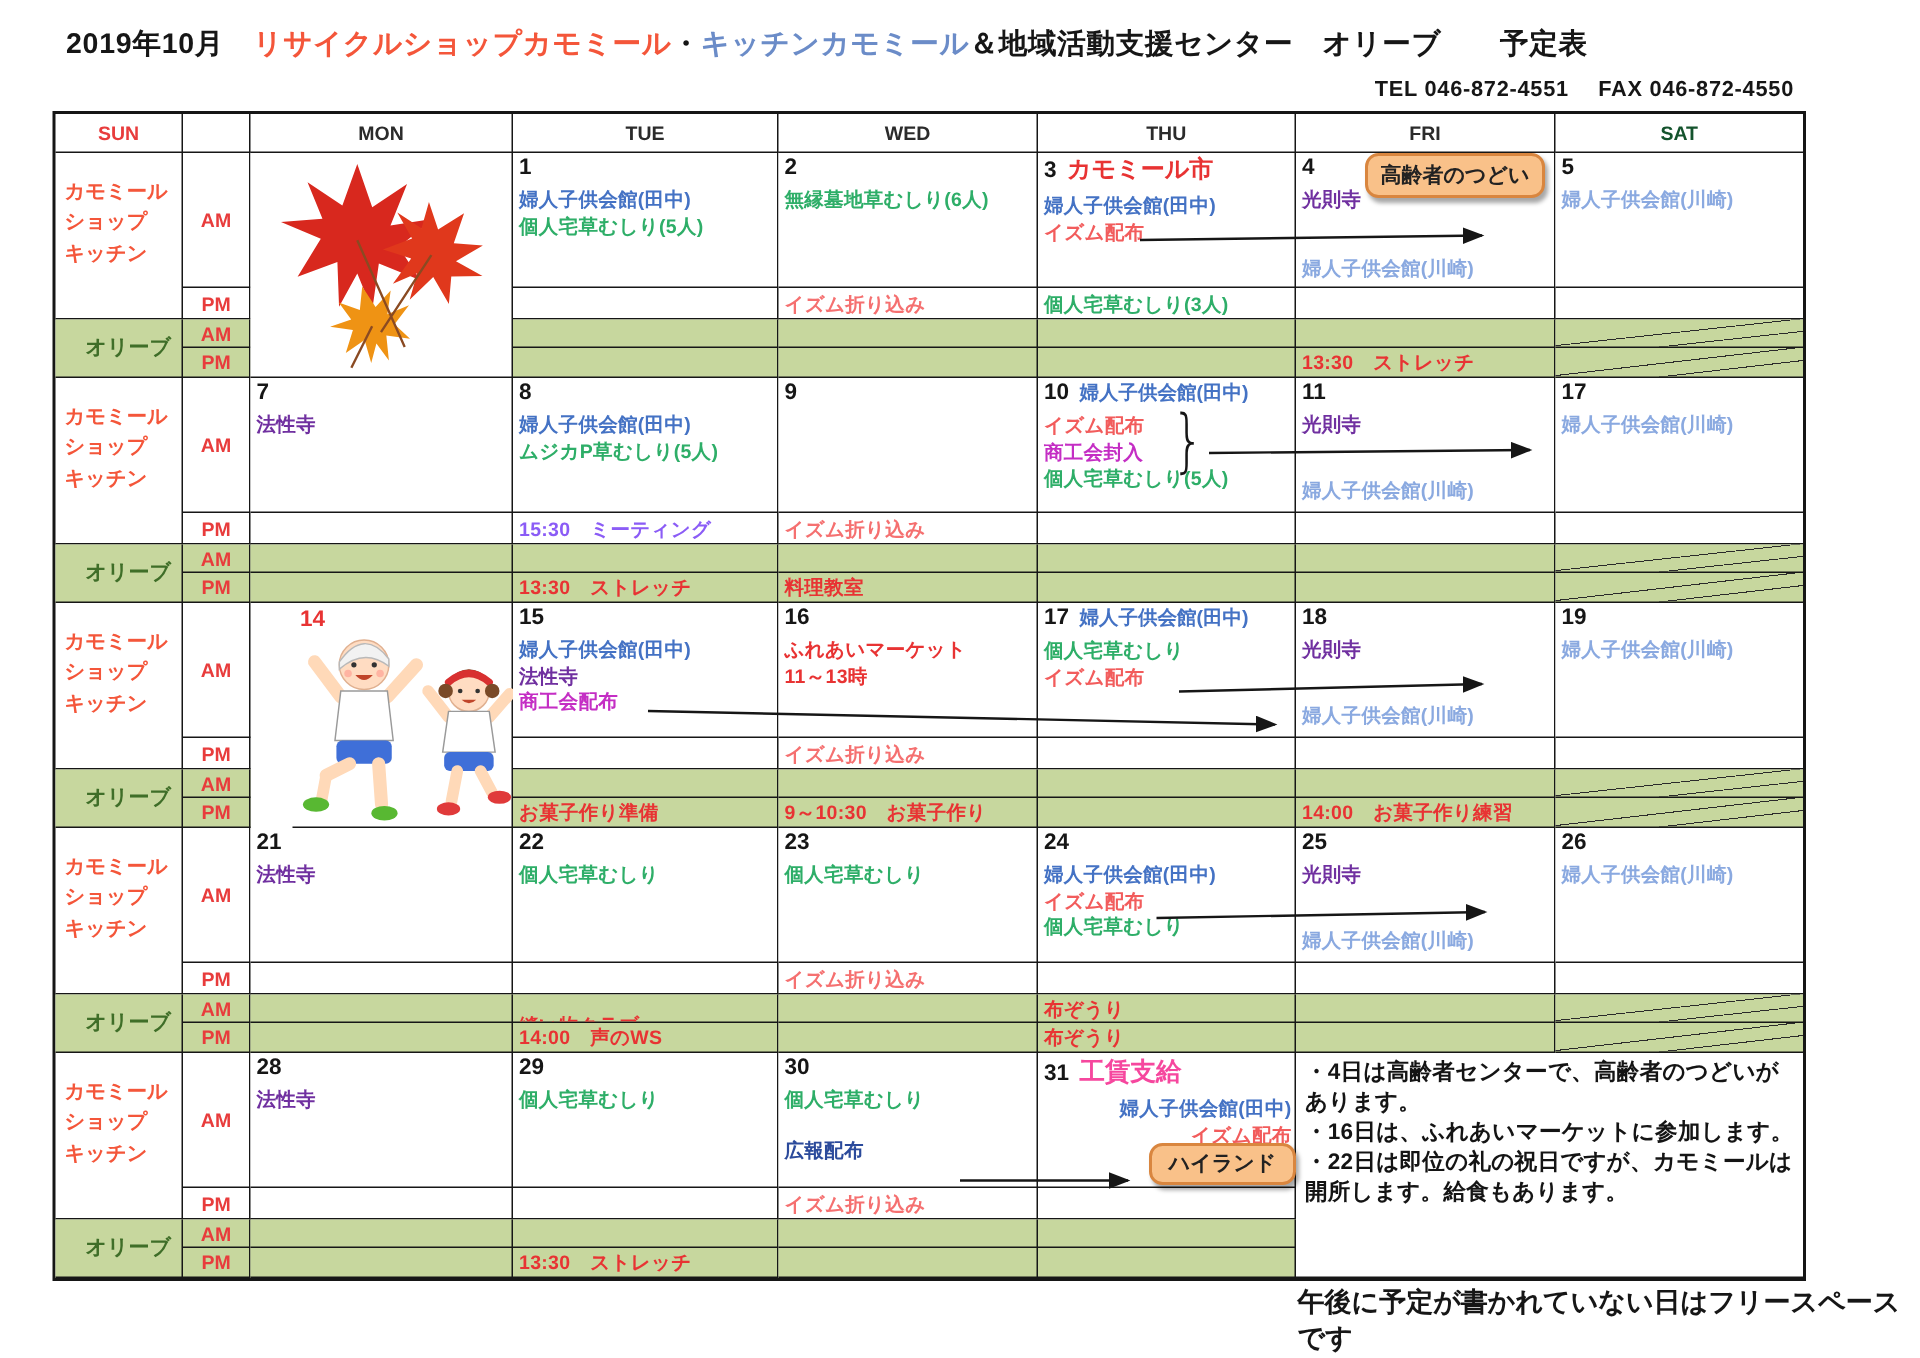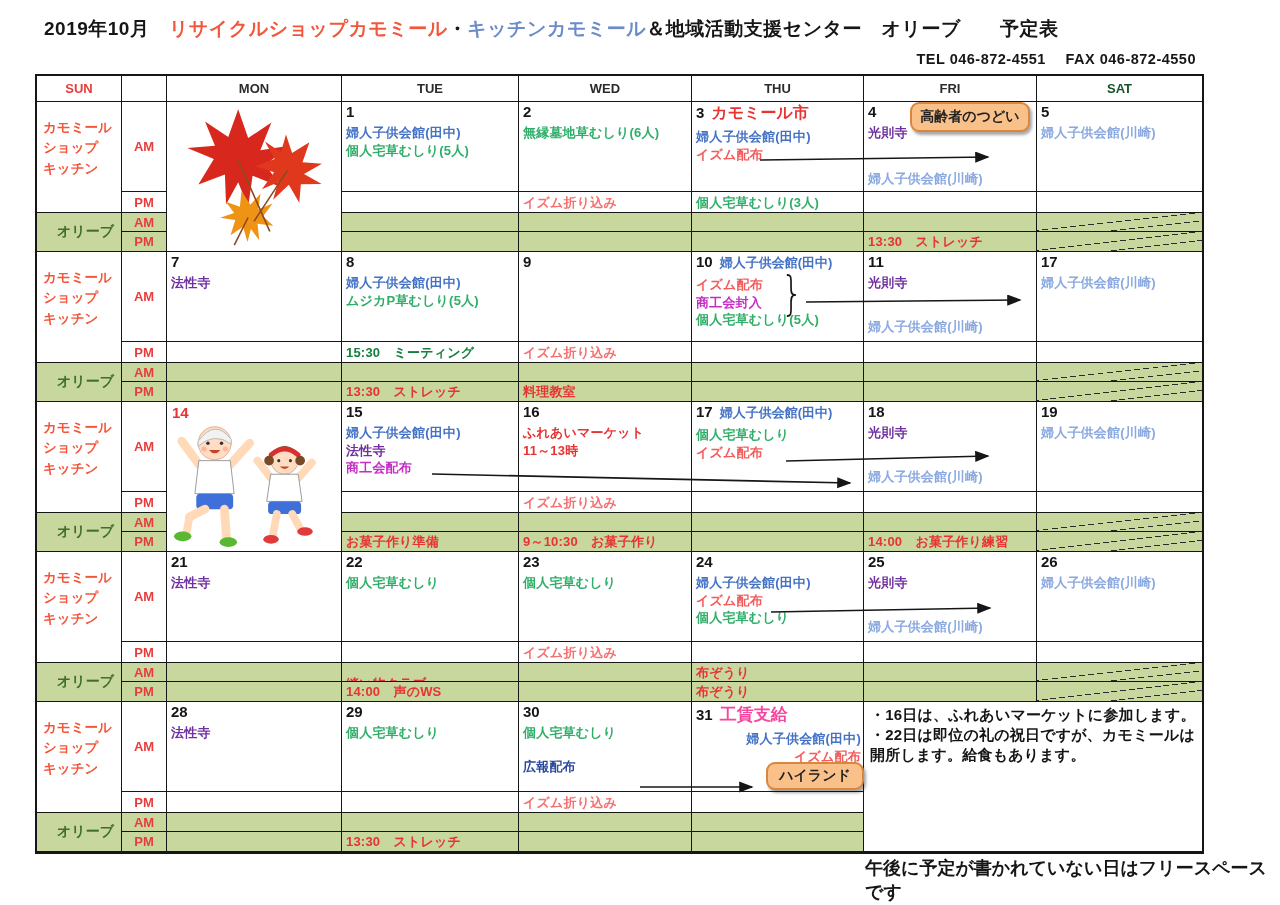--- a/index.html
+++ b/index.html
@@ -187,21 +187,21 @@
         <div class="daterow">
           <span class="date">8</span>
         </div>
         <div class="events">
           <div class="ev" style="color: rgb(68, 114, 196);">婦人子供会館(田中)</div>
           <div class="ev" style="color: rgb(46, 174, 104);">ムジカP草むしり(5人)</div>
         </div>
       </div>
       <div class="b rowflex" style="grid-area: 2 / 4;">
         <div class="rowflex-inner">
-          <div class="ev" style="color: #15803d;">15:30　ミーティング</div>
+          <div class="ev" style="color: #8b5cf6;">15:30　ミーティング</div>
         </div>
       </div>
       <div class="b rowflex og" style="grid-area: 3 / 4;"></div>
       <div class="b rowflex og" style="grid-area: 4 / 4;">
         <div class="rowflex-inner">
           <div class="ev" style="color: rgb(232, 51, 51);">13:30　ストレッチ</div>
         </div>
       </div>
       <div class="b amcell" style="grid-area: 1 / 5;">
         <div class="daterow">
@@ -261,21 +261,21 @@
       <div class="b lbl-cham" style="grid-area: 1 / 1 / 3;">
         <div>カモミール</div>
         <div>ショップ</div>
         <div>キッチン</div>
       </div>
       <div class="b og lbl-olive" style="grid-area: 3 / 1 / 5;">オリーブ</div>
       <div class="b ampm " style="grid-area: 1 / 2;">AM</div>
       <div class="b ampm " style="grid-area: 2 / 2;">PM</div>
       <div class="b ampm og" style="grid-area: 3 / 2;">AM</div>
       <div class="b ampm og" style="grid-area: 4 / 2;">PM</div>
-      <div class="b imgcell" style="grid-area: 1 / 3 / 5;">
+      <div class="b imgcell" style="grid-area: 1 / 3 / 5; margin-left: 28px;">
         <div class="date red">14</div>
         <div>
           <svg width="170" height="132" viewBox="0 0 175 136" style="position:absolute;left:3px;top:14px">
             <g stroke-linecap="round">
               <line x1="30" y1="50" x2="12" y2="26" stroke="#ffd9b8" stroke-width="9"></line>
               <line x1="62" y1="50" x2="82" y2="28" stroke="#ffd9b8" stroke-width="9"></line>
               <circle cx="46" cy="28" r="17" fill="#ffdcc2" stroke="#e0b090" stroke-width="1"></circle>
               <path d="M29,26 Q46,2 63,24 L63,29 Q46,16 29,31 Z" fill="#f2f2f2" stroke="#b9b9b9" stroke-width="1"></path>
               <circle cx="39" cy="28" r="1.8" fill="#333"></circle>
               <circle cx="53" cy="28" r="1.8" fill="#333"></circle>
@@ -548,20 +548,21 @@
         </div>
         <div class="events">
           <div class="ev" style="color: rgb(68, 114, 196);">婦人子供会館(田中)</div>
           <div class="ev" style="color: rgb(242, 92, 92);">イズム配布</div>
         </div>
       </div>
       <div class="b rowflex" style="grid-area: 2 / 6;"></div>
       <div class="b rowflex og" style="grid-area: 3 / 6;"></div>
       <div class="b rowflex og" style="grid-area: 4 / 6;"></div>
       <div class="b nr notes" style="grid-area: 1 / 7 / 5 / 9;">
+        <div>・4日は高齢者センターで、高齢者のつどいがあります。</div>
         <div>・16日は、ふれあいマーケットに参加します。</div>
         <div>・22日は即位の礼の祝日ですが、カモミールは開所します。給食もあります。</div>
       </div>
     </div>
   </div>
 <div id="footer-note">午後に予定が書かれていない日はフリースペースです</div>
 
 <div id="badge-elderly" class="badge">高齢者のつどい</div>
 <div id="badge-highland" class="badge">ハイランド</div>
 <div id="brace">}</div>

